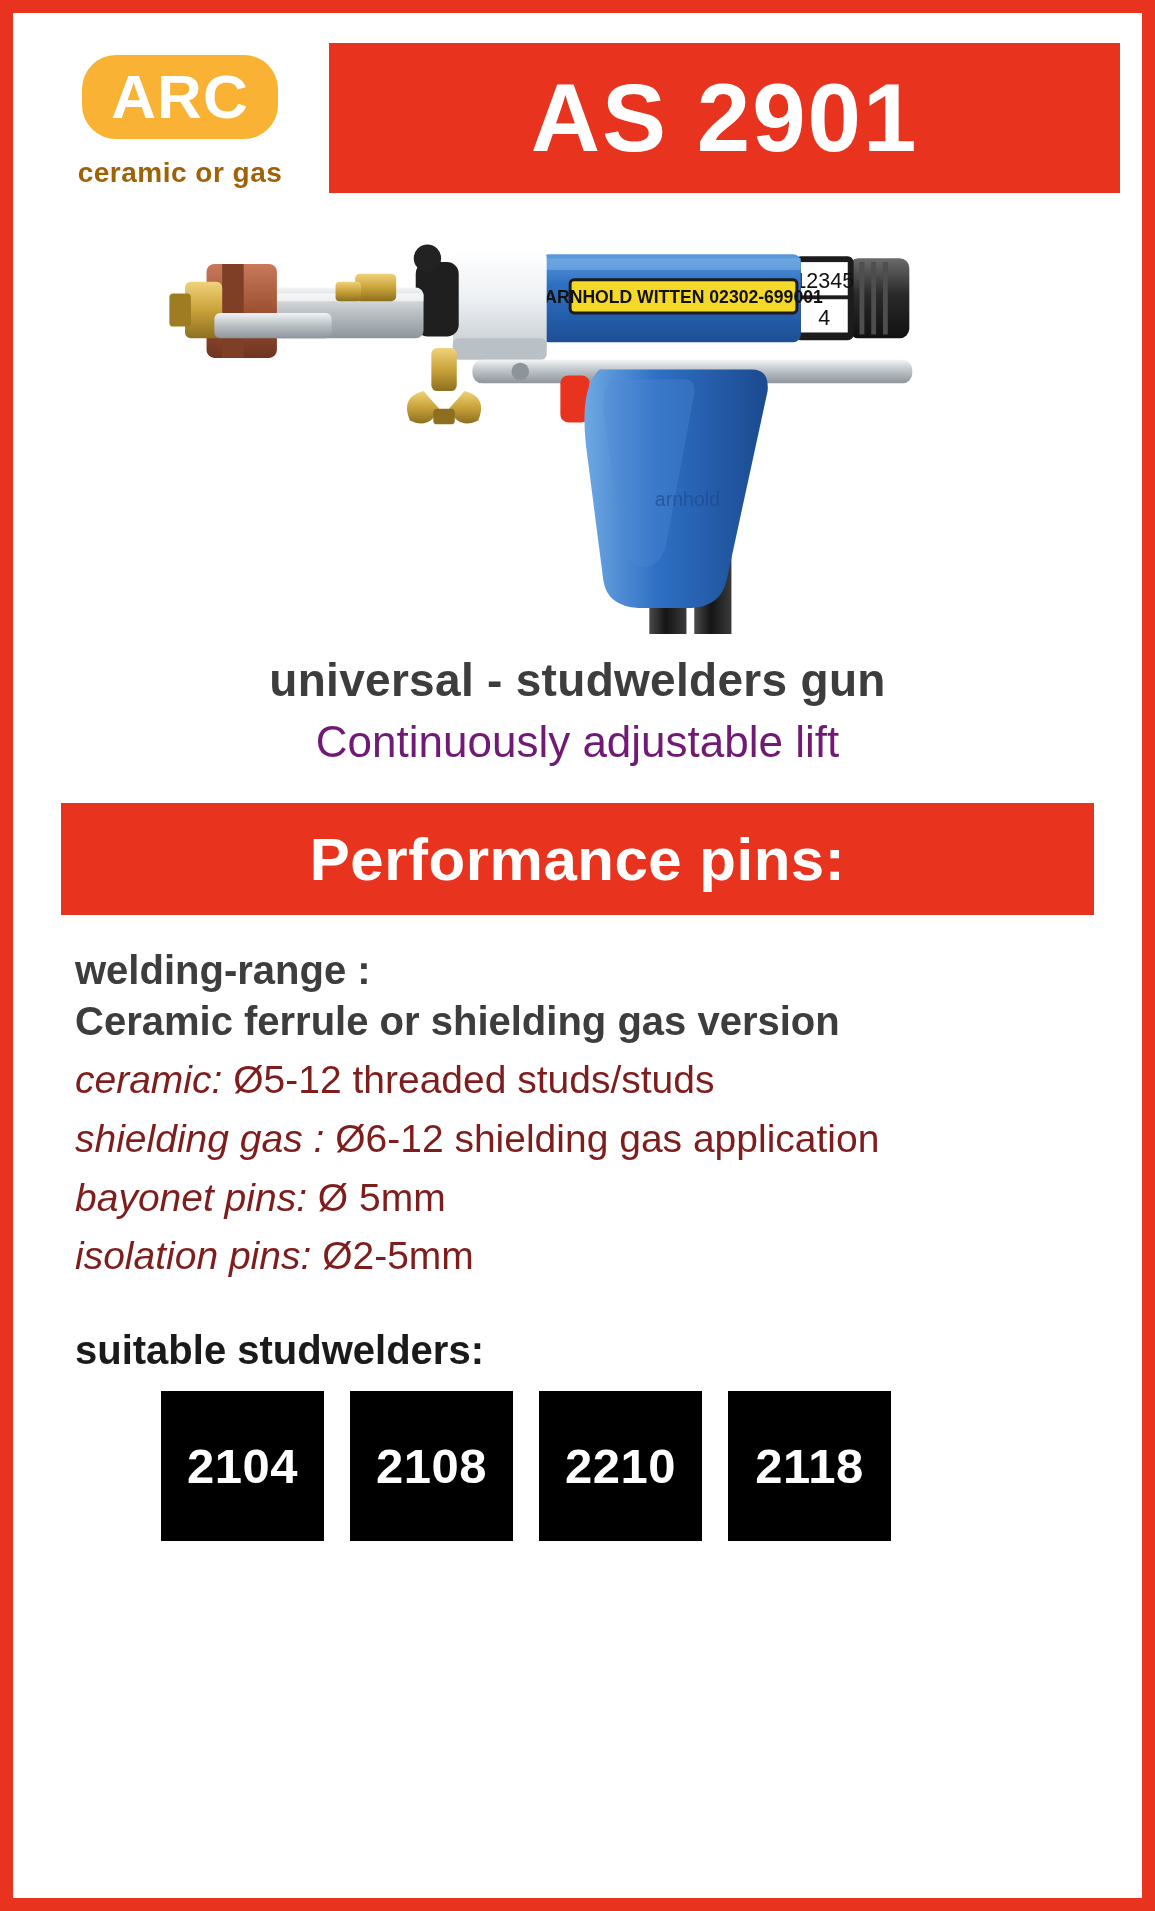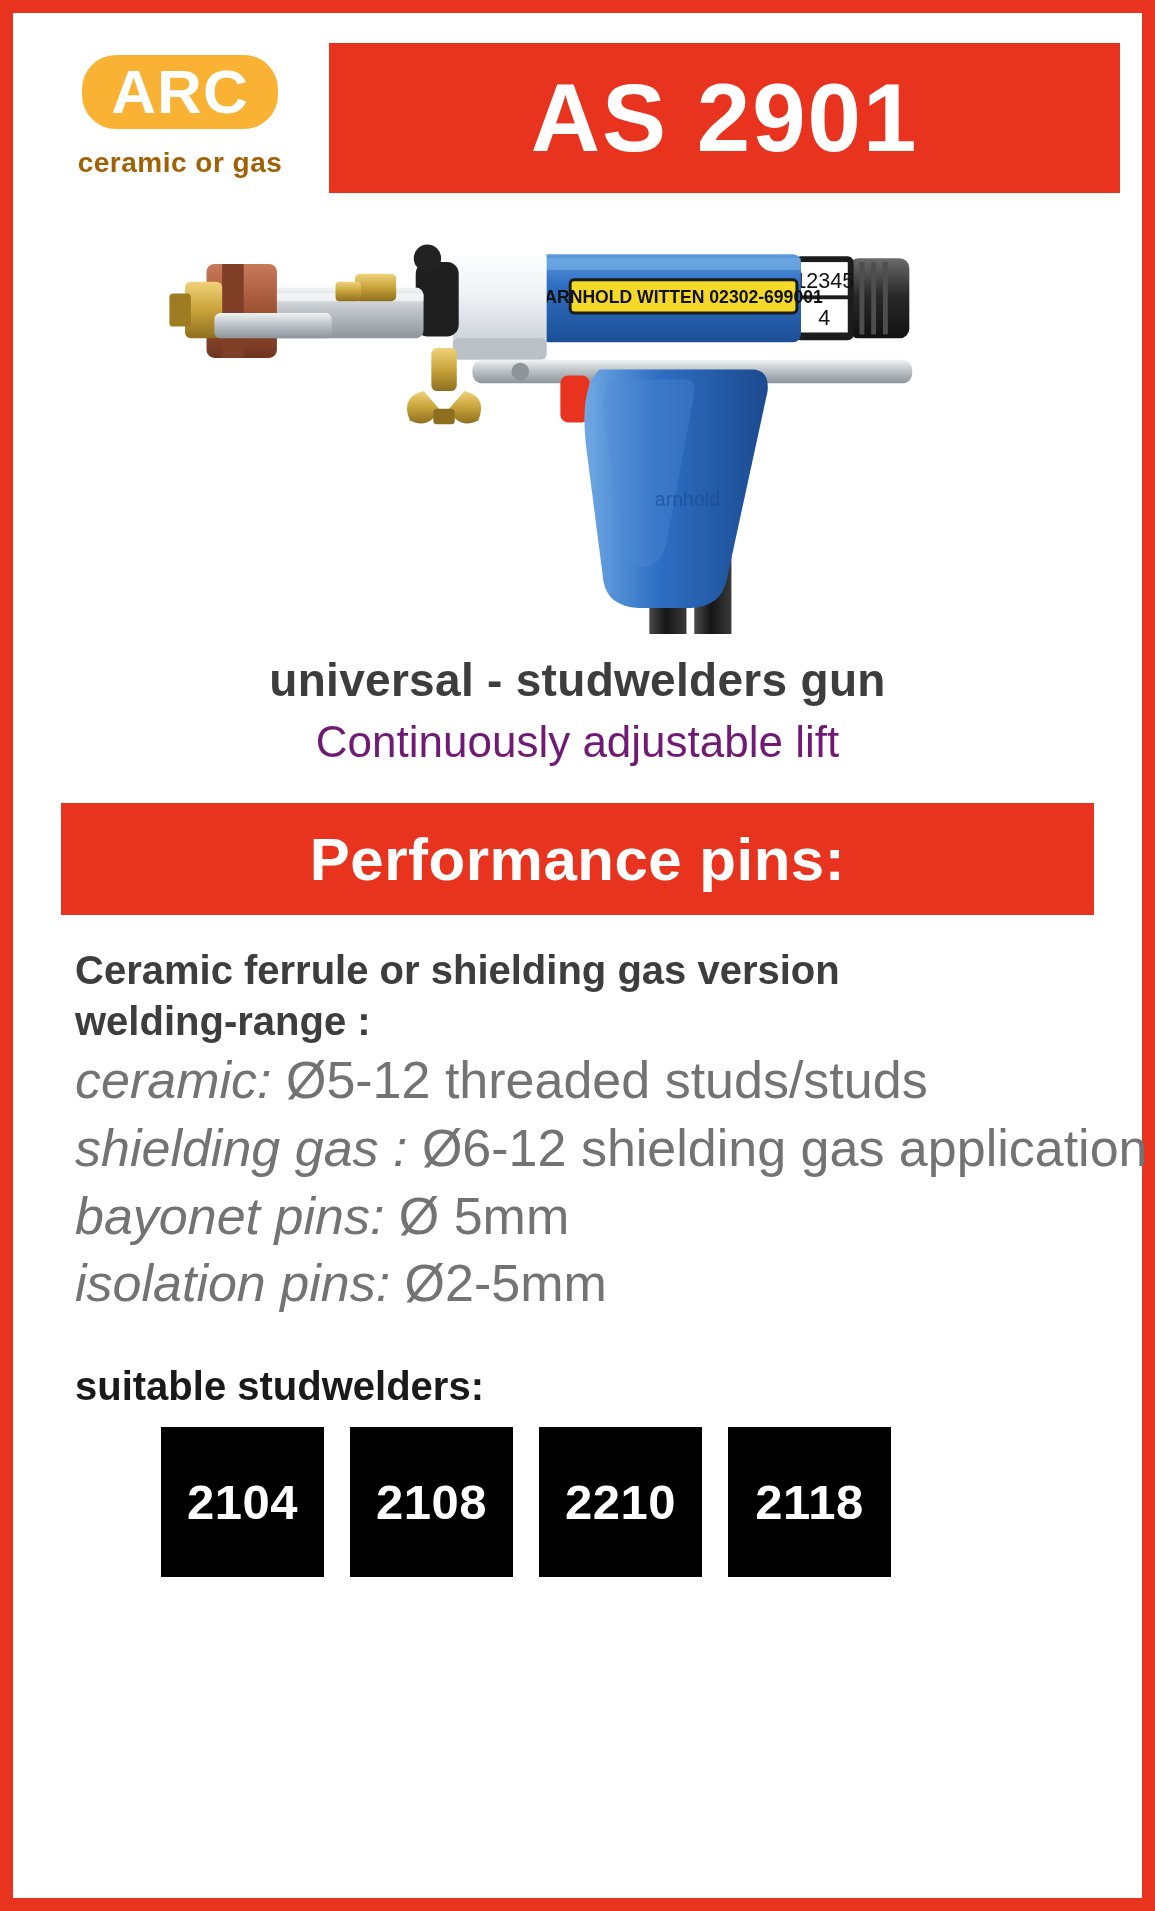--- a/index.html
+++ b/index.html
@@ -41,21 +41,21 @@
     flex-direction: column;
     align-items: center;
     justify-content: flex-start;
     padding-top: 12px;
     box-sizing: border-box;
   }
   .logo-pill {
     background: #f9b233;
     border-radius: 34px;
     width: 196px;
-    height: 74px;
+    height: 84px;
     display: flex;
     align-items: center;
     justify-content: center;
   }
   .logo-pill span {
     color: #ffffff;
     font-size: 62px;
     font-weight: bold;
     letter-spacing: 1px;
     line-height: 1;
@@ -132,24 +132,24 @@
     margin: 30px 0 0 62px;
     color: #3d3d3d;
   }
   .body-text .bold-line {
     font-size: 40px;
     font-weight: bold;
     line-height: 1.28;
     color: #3d3d3d;
   }
   .spec-line {
-    font-size: 52px;
+    font-size: 39px;
     line-height: 1.3;
-    color: #737373;
-    margin-top: 0;
+    color: #7f1d1d;
+    margin-top: 8px;
     white-space: nowrap;
   }
   .spec-line em {
     font-style: italic;
   }
 
   
   .suitable-label {
     margin: 46px 0 0 62px;
     font-size: 40px;
@@ -320,22 +320,22 @@
     </div>
 
     <div class="caption-main">universal - studwelders gun</div>
     <div class="caption-sub">Continuously adjustable lift</div>
 
     <div class="perf-bar">
       <span>Performance pins:</span>
     </div>
 
     <div class="body-text">
+      <div class="bold-line">welding-range :</div>
       <div class="bold-line">Ceramic ferrule or shielding gas version</div>
-      <div class="bold-line">welding-range :</div>
 
       <div class="spec-line">
         <em>ceramic:</em>
         <span>Ø5-12 threaded studs/studs</span>
       </div>
       <div class="spec-line">
         <em>shielding gas :</em>
         <span>Ø6-12 shielding gas application</span>
       </div>
       <div class="spec-line">

